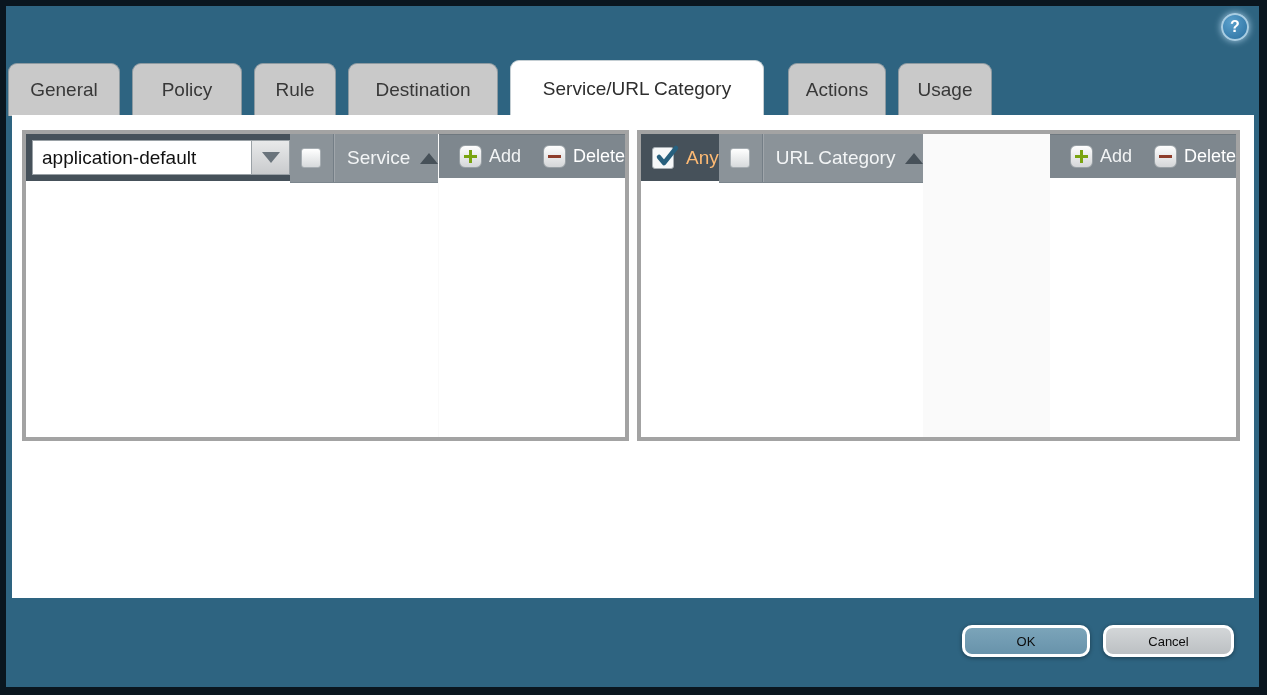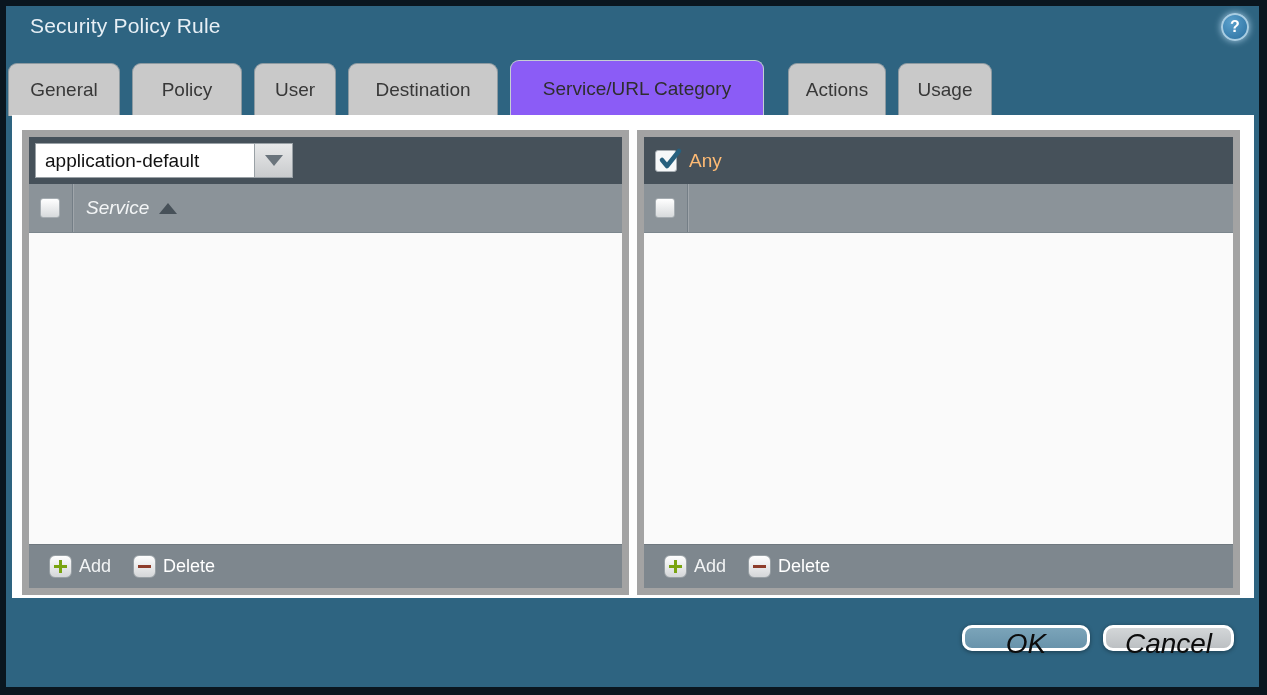--- a/index.html
+++ b/index.html
@@ -12,28 +12,28 @@
 
   .help-icon { position:absolute; left:1221px; top:13px; width:28px; height:28px; border-radius:50%;
     background:radial-gradient(circle at 35% 30%, #5aa0cc, #2a6f9f);
     border:2px solid #a9cde2; box-shadow:0 0 7px rgba(190,225,248,.85);
     color:#fff; font-size:16px; font-weight:bold; text-align:center; line-height:24px; cursor:pointer; }
 
   .tabs { position:absolute; left:8px; top:60px; height:56px; display:flex; align-items:flex-end; }
   .tab { height:53px; background:#c9c9c9; border:1px solid #8d9aa1; border-bottom:none;
     border-radius:9px 9px 0 0; margin-right:12px; font-size:19px; color:#383838;
     display:flex; align-items:center; justify-content:center; cursor:pointer; }
-  .tab.active { height:56px; background:#8b5cf6; border-color:#c4ced3; color:#2e2e2e; }
+  .tab.active { height:56px; background:#ffffff; border-color:#c4ced3; color:#2e2e2e; }
   .t0{width:112px}.t1{width:110px}.t2{width:82px}.t3{width:150px}
   .t4{width:151px}.t5{width:254px}.t6{width:98px;margin-left:12px}.t7{width:94px}
 
   .content { position:absolute; left:12px; top:115px; width:1242px; height:483px; background:#ffffff; }
 
-  .panel { position:absolute; top:15px; height:465px; border:7px solid #a3a3a3;
-    display:flex; flex-direction:column; }
+  .panel { position:absolute; top:15px; height:311px; border:4px solid #a3a3a3;
+    display:flex; flex-direction:row; }
   .panel-left  { left:10px;  width:607px; }
   .panel-right { left:625px; width:603px; }
 
   .panel-toolbar { height:47px; background:#46515a; flex:0 0 auto; display:flex; align-items:center; }
   .panel-header  { height:49px; background:#8b9399; flex:0 0 auto; display:flex; align-items:center;
     border-bottom:1px solid #7c868d; }
   .panel-body    { flex:1 1 auto; background:#fafafa; }
   .panel-footer  { height:44px; background:#7e878e; flex:0 0 auto; display:flex; align-items:center;
     border-top:1px solid #6f787f; padding-left:12px; }
 
@@ -48,58 +48,57 @@
 
   
   .checkbox { width:20px; height:20px; border:1px solid #a6adb2; border-radius:3px;
     background:linear-gradient(#ffffff,#d7dadc); margin-left:11px; cursor:pointer; flex:0 0 auto; }
   .checkbox.checked { width:22px; height:22px; background:#f6f8f9; position:relative; }
   .checkbox.checked svg { position:absolute; left:1px; top:-4px; }
 
   .vsep { width:1px; height:100%; background:#747e86; box-shadow:1px 0 0 rgba(255,255,255,.18); margin-left:12px; }
 
   .col-header { display:flex; align-items:center; cursor:pointer; }
-  .col-label { font-size:19px; color:#f3f5f6; margin-left:13px;font-style:italic; }
+  .col-label { font-size:19px; color:#f3f5f6; margin-left:13px; }
   .sort-asc { width:0; height:0; border-left:9px solid transparent; border-right:9px solid transparent;
     border-bottom:11px solid #475159; margin-left:10px; }
 
   .any-label { font-size:19px; color:#fdba74; margin-left:12px; }
 
   
   .footer-btn { display:flex; align-items:center; cursor:pointer;margin-left:8px; }
   .btn-icon { width:23px; height:23px; border-radius:6px; border:1px solid #98a0a5;
     background:linear-gradient(#fefefe,#d4d6d8); position:relative; flex:0 0 auto; }
   .icon-plus::before, .icon-plus::after { content:""; position:absolute; background:#7aa411; }
   .icon-plus::before { left:4px; top:9px; width:13px; height:3px; }
   .icon-plus::after  { left:9px; top:4px; width:3px; height:13px; }
   .icon-minus::before { content:""; position:absolute; background:#8e3d2b; left:4px; top:9px; width:13px; height:3px; }
   .btn-label { font-size:18px; color:#f2f4f5; margin-left:7px; }
   .footer-btn.disabled .btn-label { color:#ffffff; }
   .footer-btn + .footer-btn { margin-left:22px; }
 
   
-  .dlg-btn { position:absolute; top:625px; height:26px; border:3px solid #ffffff; border-radius:10px;
-    font-family:inherit; font-size:28px; color:#0c0c0c; cursor:pointer;
-    box-shadow:0 1px 4px rgba(0,0,0,.4);font-style:italic; }
+  .dlg-btn { position:absolute; top:625px; height:32px; border:3px solid #ffffff; border-radius:10px;
+    font-family:inherit; font-size:13px; color:#0c0c0c; cursor:pointer;
+    box-shadow:0 1px 4px rgba(0,0,0,.4); }
   .ok-btn { left:962px; width:128px; background:linear-gradient(#7ba4b9,#6893ab); }
   .cancel-btn { left:1103px; width:131px; background:linear-gradient(#d3d6d8,#bcc0c3); }
 </style>
 </head>
 <body>
 
 <div class="screen">
   <div class="dialog-bg"></div>
 
-  <div class="title">Security Policy Rule</div>
   <div class="help-icon">?</div>
 
   <div class="tabs">
     <div class="tab t0">General</div>
     <div class="tab t1">Policy</div>
-    <div class="tab t2">User</div>
+    <div class="tab t2">Rule</div>
     <div class="tab t3">Destination</div>
     <div class="tab t5 active">Service/URL Category</div>
     <div class="tab t6">Actions</div>
     <div class="tab t7">Usage</div>
   </div>
 
   <div class="content">
 
     <div class="panel panel-left">
       <div class="panel-toolbar">
@@ -136,20 +135,24 @@
         <div class="checkbox checked">
           <svg width="26" height="26" viewBox="0 0 26 26">
             <polyline points="5,13 10,19 22,4" fill="none" stroke="#27607e" stroke-width="4.5" stroke-linecap="round" stroke-linejoin="round"></polyline>
           </svg>
         </div>
         <span class="any-label">Any</span>
       </div>
       <div class="panel-header">
         <div class="checkbox"></div>
         <div class="vsep"></div>
+        <div class="col-header">
+          <span class="col-label">URL Category</span>
+          <span class="sort-asc"></span>
+        </div>
       </div>
       <div class="panel-body"></div>
       <div class="panel-footer">
         <div class="footer-btn">
           <span class="btn-icon icon-plus"></span>
           <span class="btn-label">Add</span>
         </div>
         <div class="footer-btn disabled">
           <span class="btn-icon icon-minus"></span>
           <span class="btn-label">Delete</span>

